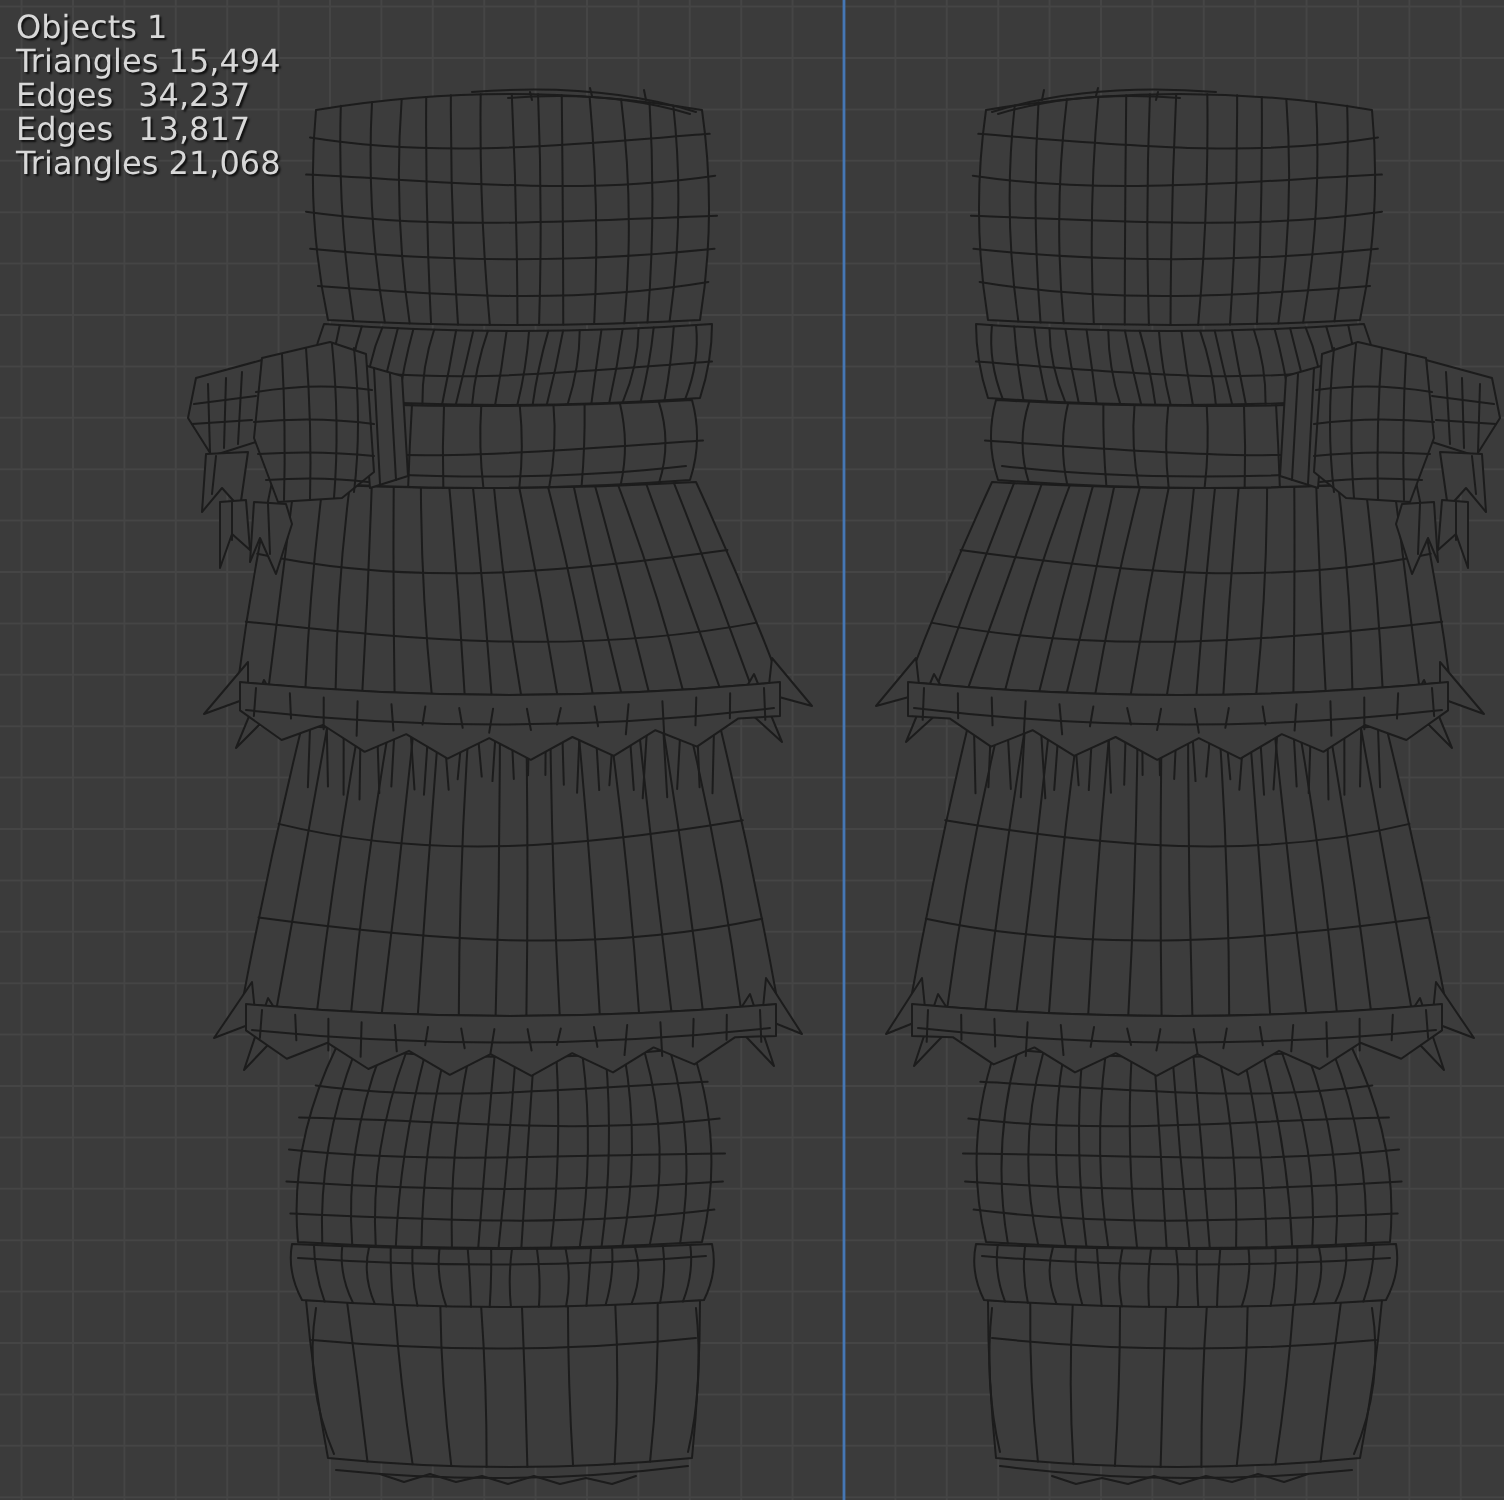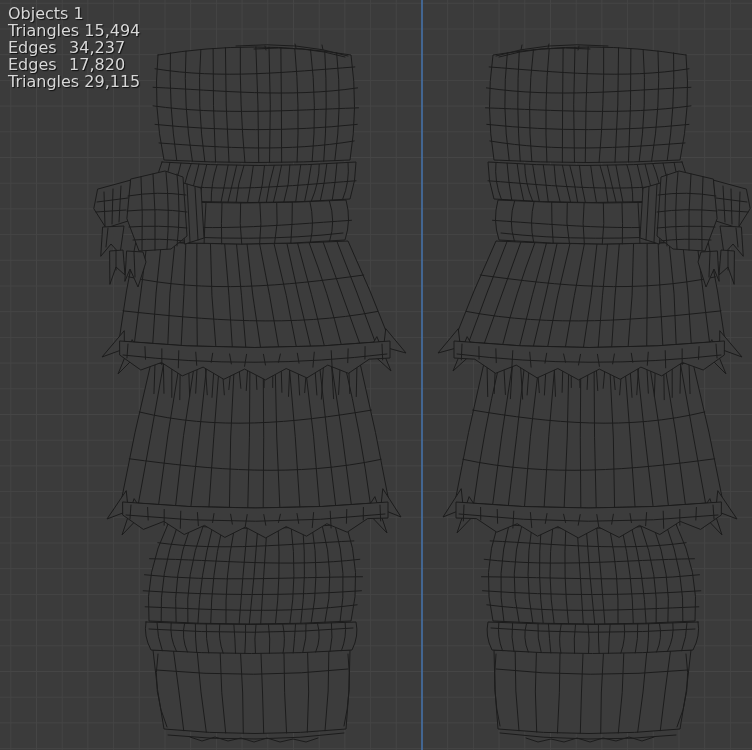--- a/index.html
+++ b/index.html
@@ -586,20 +586,20 @@
     <div class="srow">
       <span class="slabel">Triangles</span>
       <span class="svalue">15,494</span>
     </div>
     <div class="srow">
       <span class="slabel">Edges</span>
       <span class="svalue">34,237</span>
     </div>
     <div class="srow">
       <span class="slabel">Edges</span>
-      <span class="svalue">17,820</span>
+      <span class="svalue">13,817</span>
     </div>
     <div class="srow">
       <span class="slabel">Triangles</span>
-      <span class="svalue">29,115</span>
+      <span class="svalue">21,068</span>
     </div>
   </div>
 </div>
 
 </body></html>

